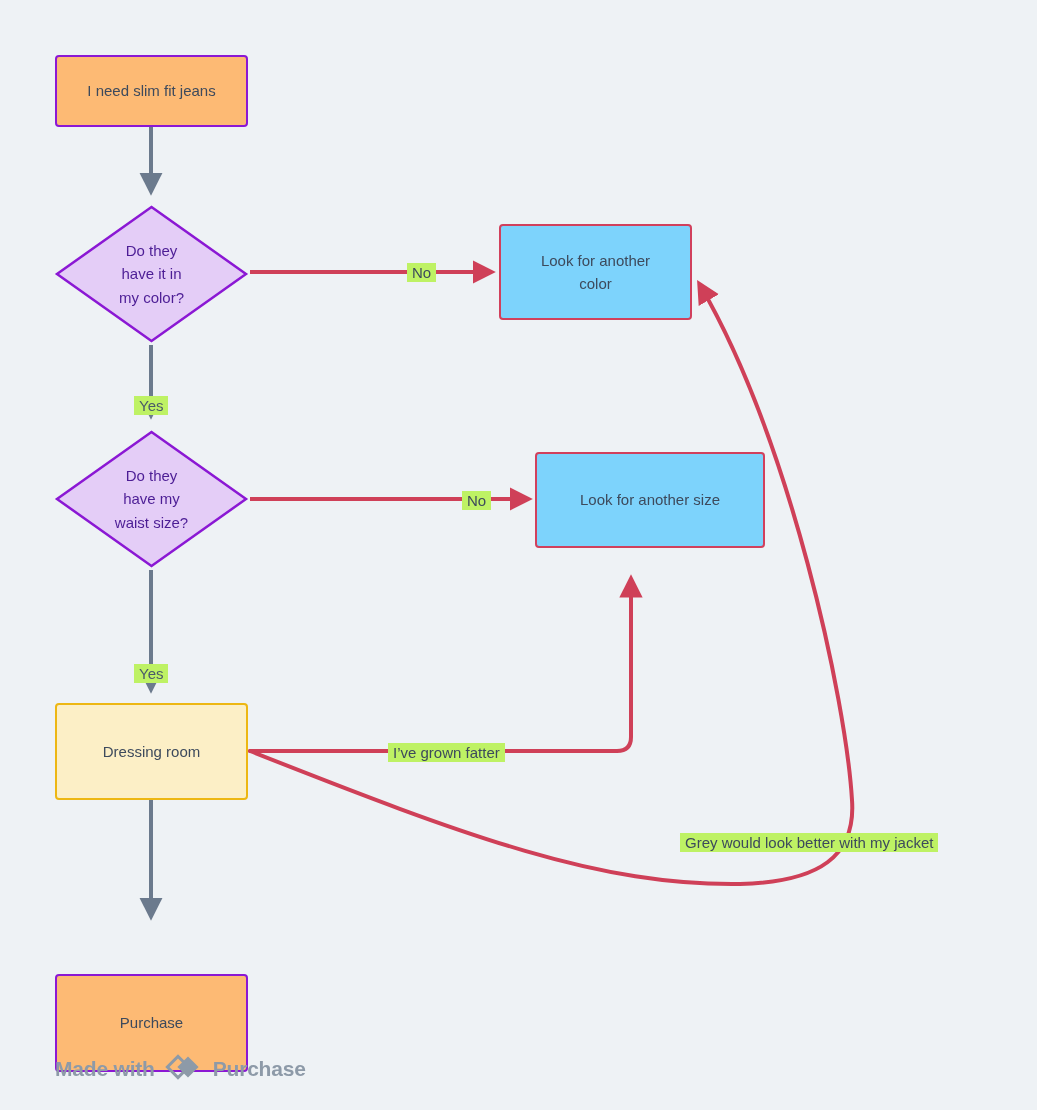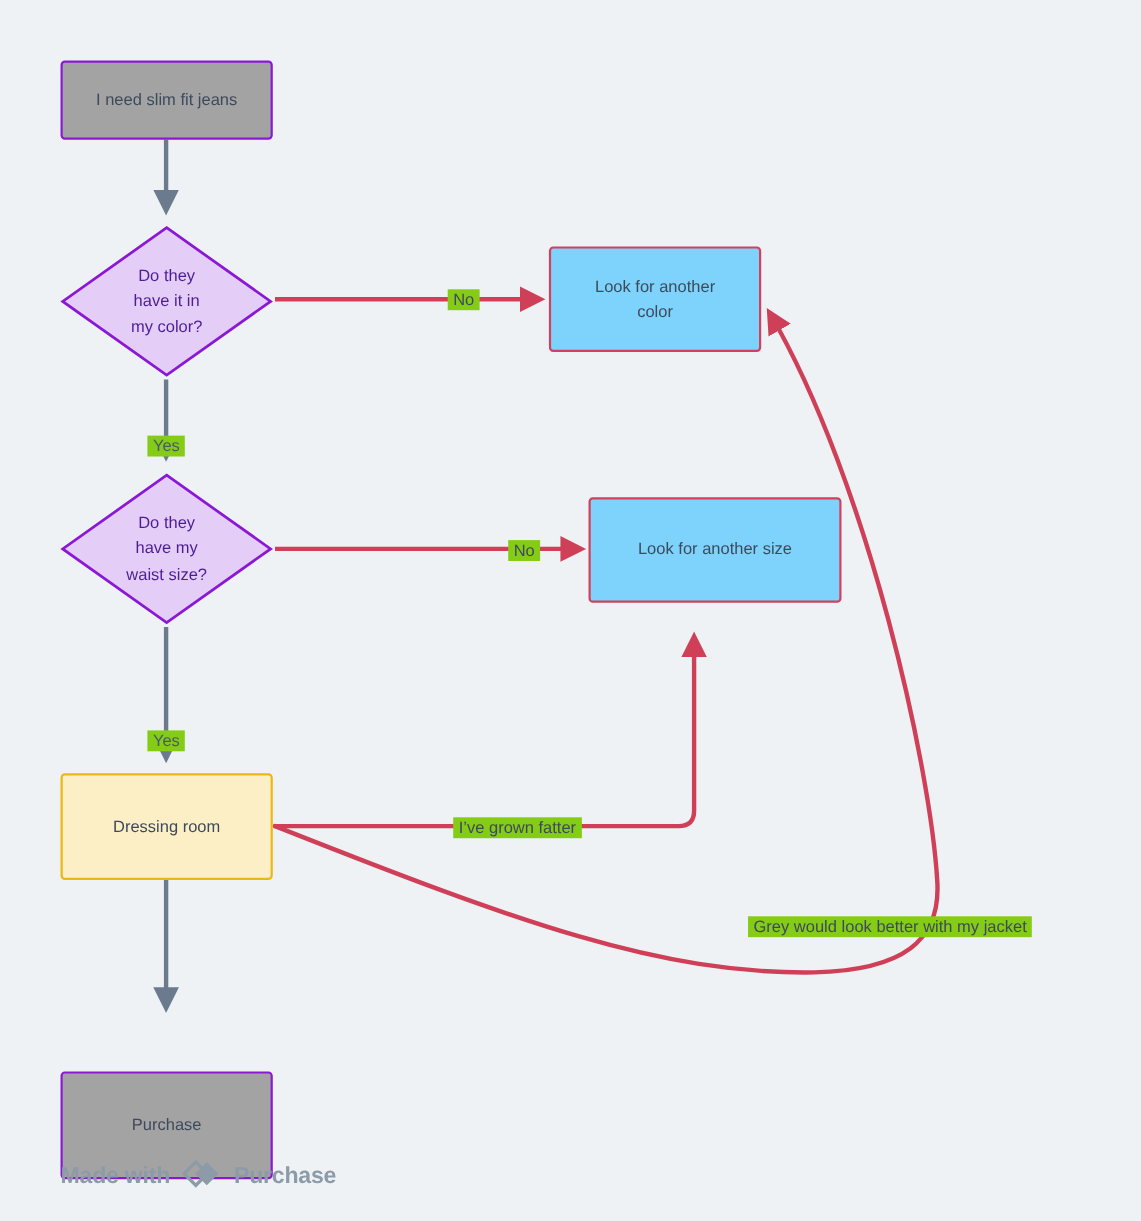--- a/index.html
+++ b/index.html
@@ -31,21 +31,21 @@
     font-size: 15px;
     line-height: 1.55;
     white-space: pre-line;
   }
   .node.rect {
     border-width: 2px;
     border-style: solid;
     border-radius: 4px;
   }
   .node-purple {
-    background: #a3a3a3;
+    background: #fdba74;
     border-color: #8b18d4;
   }
   .node-pink {
     background: #7dd3fc;
     border-color: #d1405c;
   }
   .node-yellow {
     background: #fcefc6;
     border-color: #edb713;
   }
@@ -74,21 +74,21 @@
     line-height: 1.55;
     white-space: pre-line;
     pointer-events: none;
   }
   .edge-label {
     position: absolute;
     color: #3d4a5c;
     font-size: 15px;
     line-height: 1;
     white-space: nowrap;
-    background: #84cc16;
+    background: #bef264;
     padding: 2px 5px;
   }
   .edge-label.gray {
     color: #4a5a6a;
   }
   .watermark {
     position: absolute;
     left: 55px;
     top: 1053px;
     display: flex;
@@ -174,21 +174,21 @@
 </div>
 
 <div class="edge-label" style="left:407px; top:263px;">No</div>
 
 <div class="edge-label gray" style="left:134px; top:396px;">Yes</div>
 
 <div class="edge-label" style="left:462px; top:491px;">No</div>
 
 <div class="edge-label gray" style="left:134px; top:664px;">Yes</div>
 
-<div class="edge-label" style="left:412px; top:743px;">I’ve grown fatter</div>
+<div class="edge-label" style="left:388px; top:743px;">I’ve grown fatter</div>
 
 <div class="edge-label" style="left:680px; top:833px;">Grey would look better with my jacket</div>
 
 <div class="watermark">
   <span>Made with</span>
   <svg class="wm-logo" width="40" height="28" viewBox="0 0 40 28" xmlns="http://www.w3.org/2000/svg">
     <rect x="6.5" y="6.5" width="15" height="15" transform="rotate(45 14 14)" fill="none" stroke="#8d9aa8" stroke-width="3"></rect>
     <rect x="16.5" y="6.5" width="15" height="15" transform="rotate(45 24 14)" fill="#8d9aa8"></rect>
   </svg>
   <span>Purchase</span>

